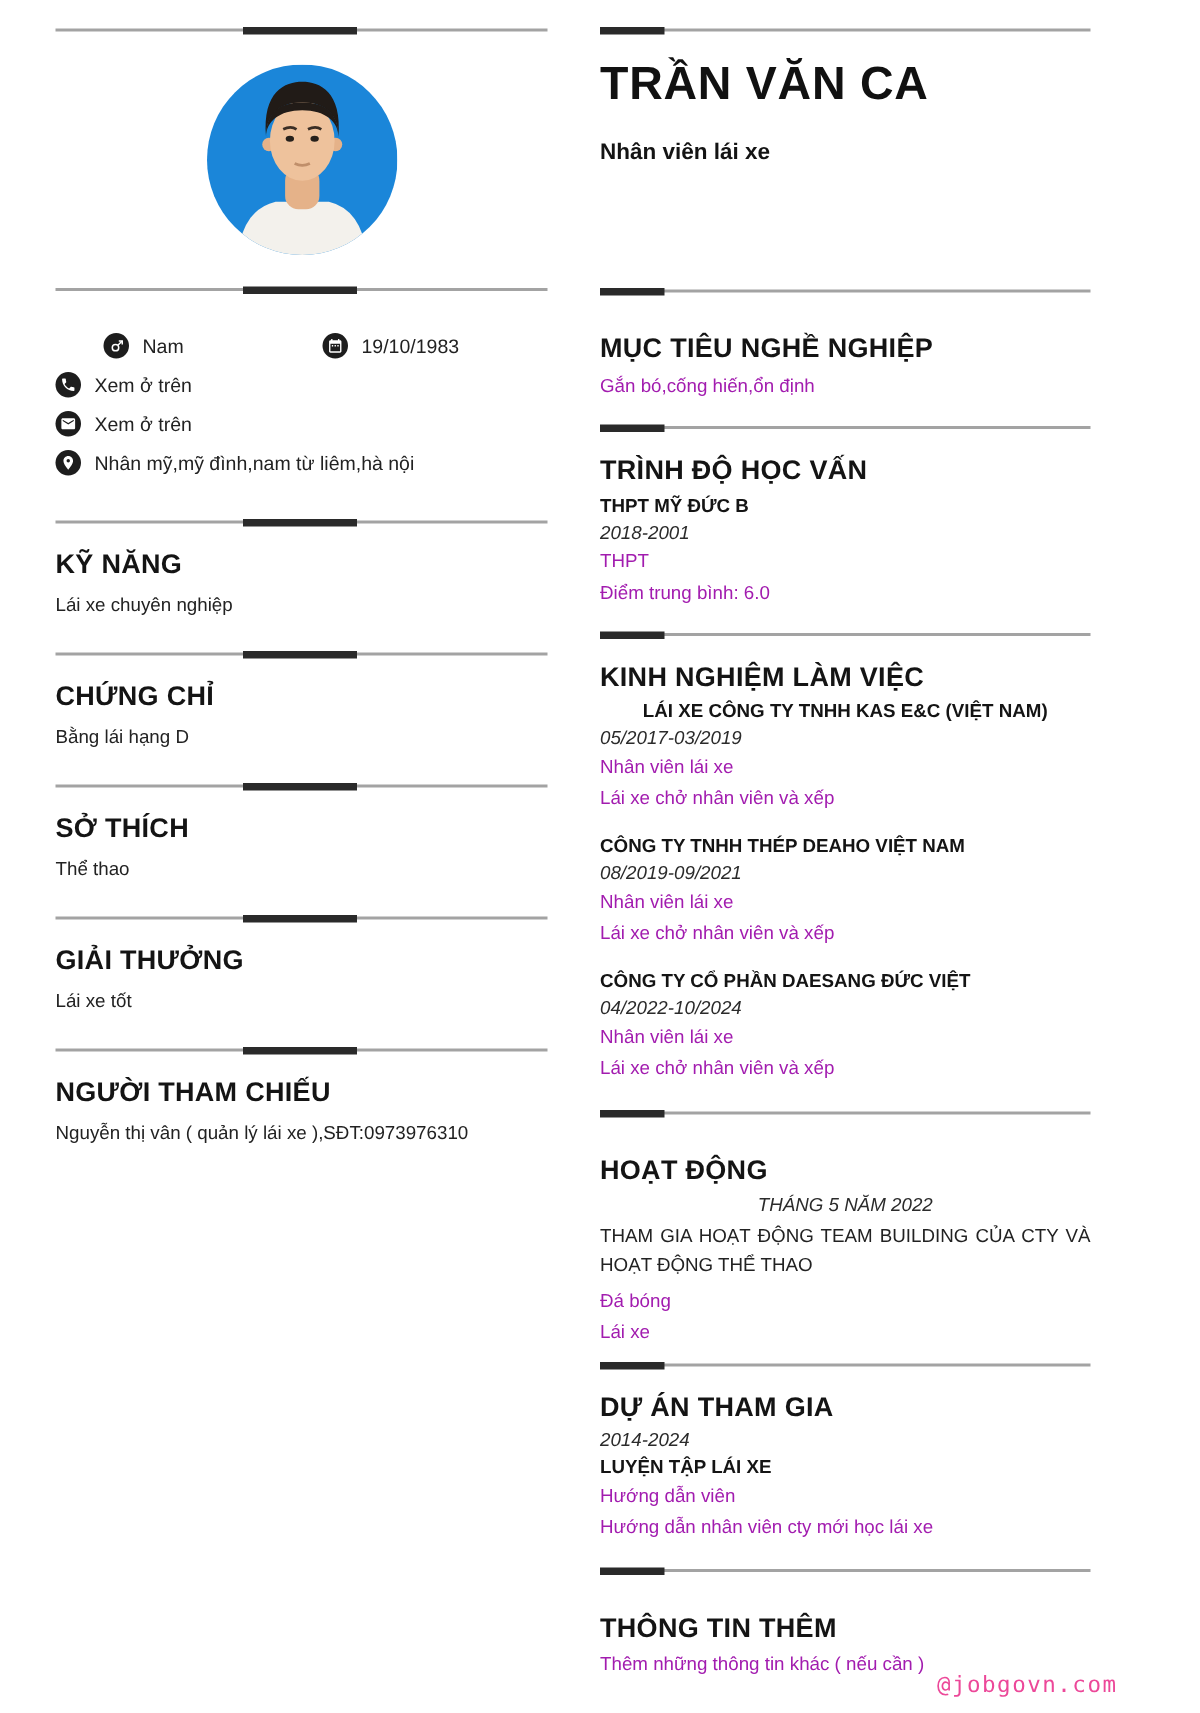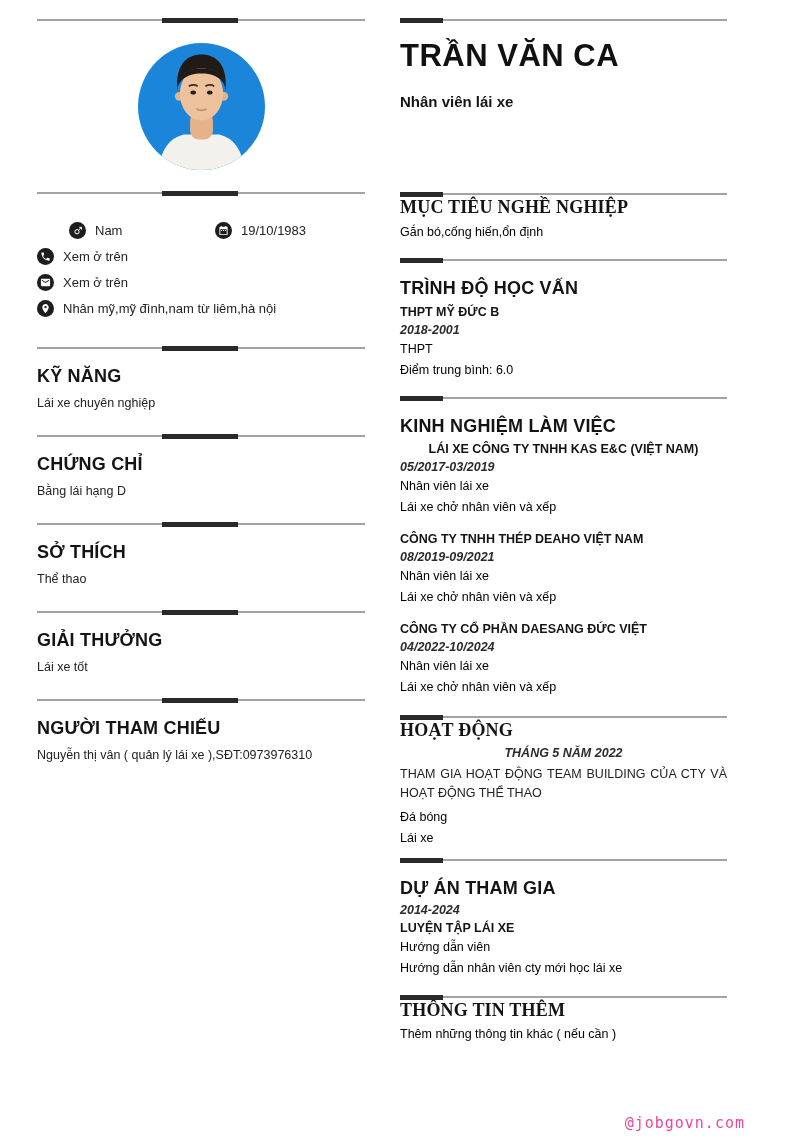--- a/index.html
+++ b/index.html
@@ -29,25 +29,25 @@
   .lsec .sep{margin-top:24px;}
   .sep-first{margin-top:18px;}
   .sep-after-photo{margin-top:21px;}
   .sep-after-info{margin-top:29px;}
 
   
   .name{font-size:31px;font-weight:800;color:#111;margin:14px 0 0;line-height:38px;letter-spacing:.5px;}
   .subtitle{font-size:15px;font-weight:700;margin-top:18px;line-height:18px;color:#141414;}
   .rtitle{font-size:18px;font-weight:700;color:#141414;letter-spacing:.2px;line-height:20px;}
   .rhead{font-size:12.5px;font-weight:700;color:#141414;line-height:13px;}
-  .rdate{font-size:12.5px;font-style:italic;color:#2b2b2b;line-height:13px;font-weight:bold;}
-  .rline{font-size:12.5px;line-height:13px;color:#000000;}
+  .rdate{font-size:12.5px;font-style:italic;color:#2b2b2b;line-height:13px;}
+  .rline{font-size:12.5px;line-height:13px;color:#a21caf;}
   .rdesc{font-size:12.5px;line-height:19px;color:#222;text-align:justify;}
   .mt5{margin-top:5px;}.mt6{margin-top:6px;}.mt7{margin-top:7px;text-align:center;}.mt8{margin-top:8px;}
-  .mt9{margin-top:9px;}.mt13{margin-top:13px;}.mt14{margin-top:0;font-family:Liberation Serif, serif;}.mt15{margin-top:15px;}
+  .mt9{margin-top:9px;}.mt13{margin-top:13px;}.mt14{margin-top:25px;}.mt15{margin-top:15px;}
   .mt19{margin-top:19px;}.mt20{margin-top:20px;}.mt21{margin-top:21px;}.mt81{margin-top:81px;}
 
   .watermark{position:absolute;right:55px;bottom:10px;font-family:"DejaVu Sans Mono", monospace;
              font-size:15px;color:#ec4899;letter-spacing:1px;}
 </style>
 </head>
 <body>
 
 <div class="page">
 

